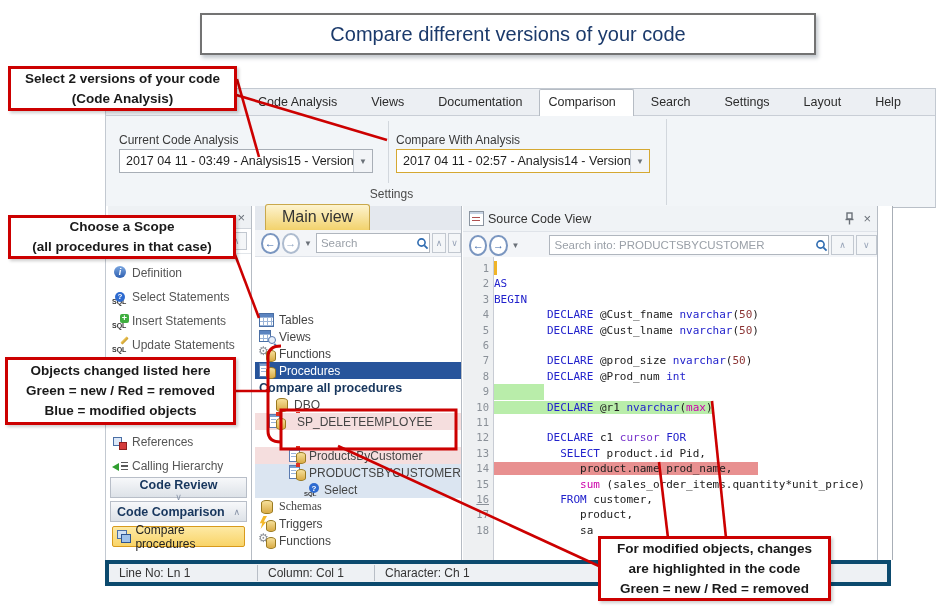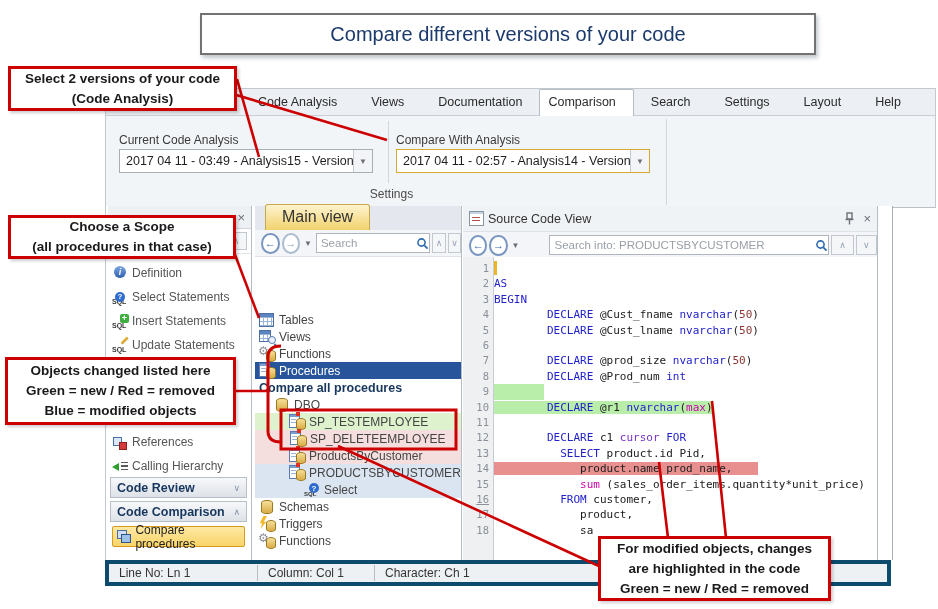--- a/index.html
+++ b/index.html
@@ -196,21 +196,21 @@
             <span>References</span>
           </div>
           <div class="sb-item" style="top: 250px;">
             <span class="ic">
               <span class="call-arrow"></span>
               <span class="call-lines"></span>
             </span>
             <span>Calling Hierarchy</span>
           </div>
         </div>
-      <div class="sb-sec" style="top:271px;">
+      <div class="sb-sec" style="top:271px;flex-direction:column;">
         <span>Code Review</span>
         <span class="chev">∨</span>
       </div>
       <div class="sb-sec" style="top:295px;">
         <span>Code Comparison</span>
         <span class="chev">∧</span>
       </div>
       <div class="cmp-btn" style="top:320px;">
         <span class="cmp-ic"></span>
         <span>Compare procedures</span>
@@ -273,21 +273,21 @@
             <span>DBO</span>
           </div>
           <div class="tree-row hl-new-row" style="top: 156px; padding-left: 34px;">
             <span class="ic">
               <span class="t-doc"></span>
               <span class="t-cyl mini"></span>
               <span class="t-dot"></span>
             </span>
             <span>SP_TESTEMPLOYEE</span>
           </div>
-          <div class="tree-row hl-removed-row" style="top: 173px; padding-left: 35px;">
+          <div class="tree-row hl-removed-row" style="top: 156px; padding-left: 14px; gap: 8px;">
             <span class="ic">
               <span class="t-doc"></span>
               <span class="t-cyl mini"></span>
               <span class="t-dot"></span>
             </span>
             <span>SP_DELETEEMPLOYEE</span>
           </div>
           <div class="tree-row hl-removed-row" style="top: 190px; padding-left: 34px;">
             <span class="ic">
               <span class="t-doc"></span>
@@ -304,21 +304,21 @@
             </span>
             <span>PRODUCTSBYCUSTOMER</span>
           </div>
           <div class="tree-row hl-modified-row" style="top: 224px; padding-left: 49px;">
             <span class="ic">
               <span class="sqlword" style="font-size:6px;">SQL</span>
               <span class="badge b-q" style="left:5px;top:1px;">?</span>
             </span>
             <span>Select</span>
           </div>
-          <div class="tree-row" style="top: 241px; padding-left: 4px;">
+          <div class="tree-row" style="top: 241px; padding-left: 4px; font-family: Liberation Serif, serif;">
             <span class="ic">
               <span class="t-cyl"></span>
             </span>
             <span>Schemas</span>
           </div>
           <div class="tree-row" style="top: 258px; padding-left: 4px;">
             <span class="ic">
               <span class="t-bolt"></span>
               <span class="t-cyl mini"></span>
             </span>

